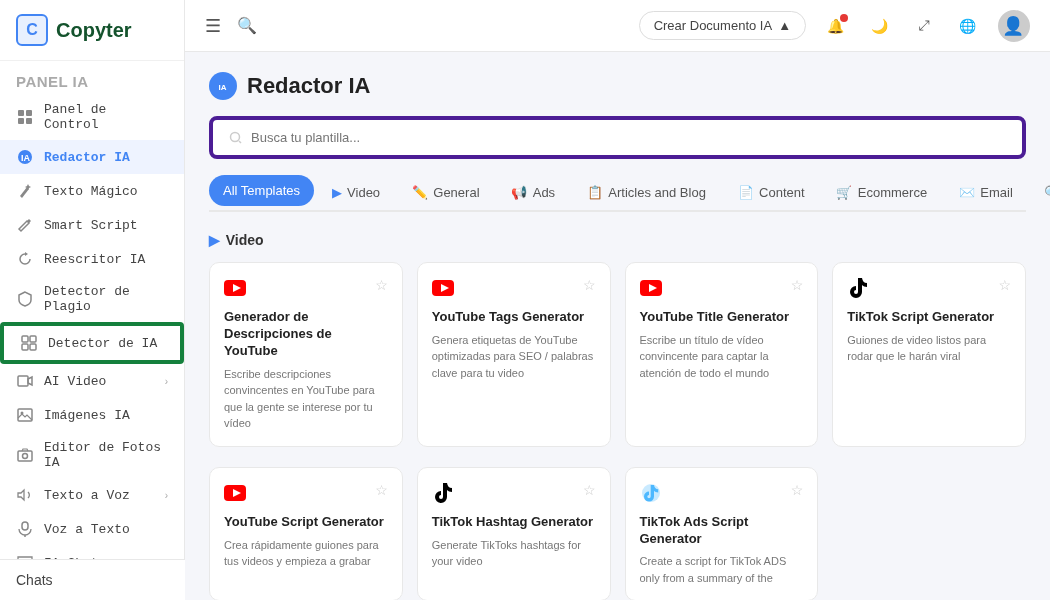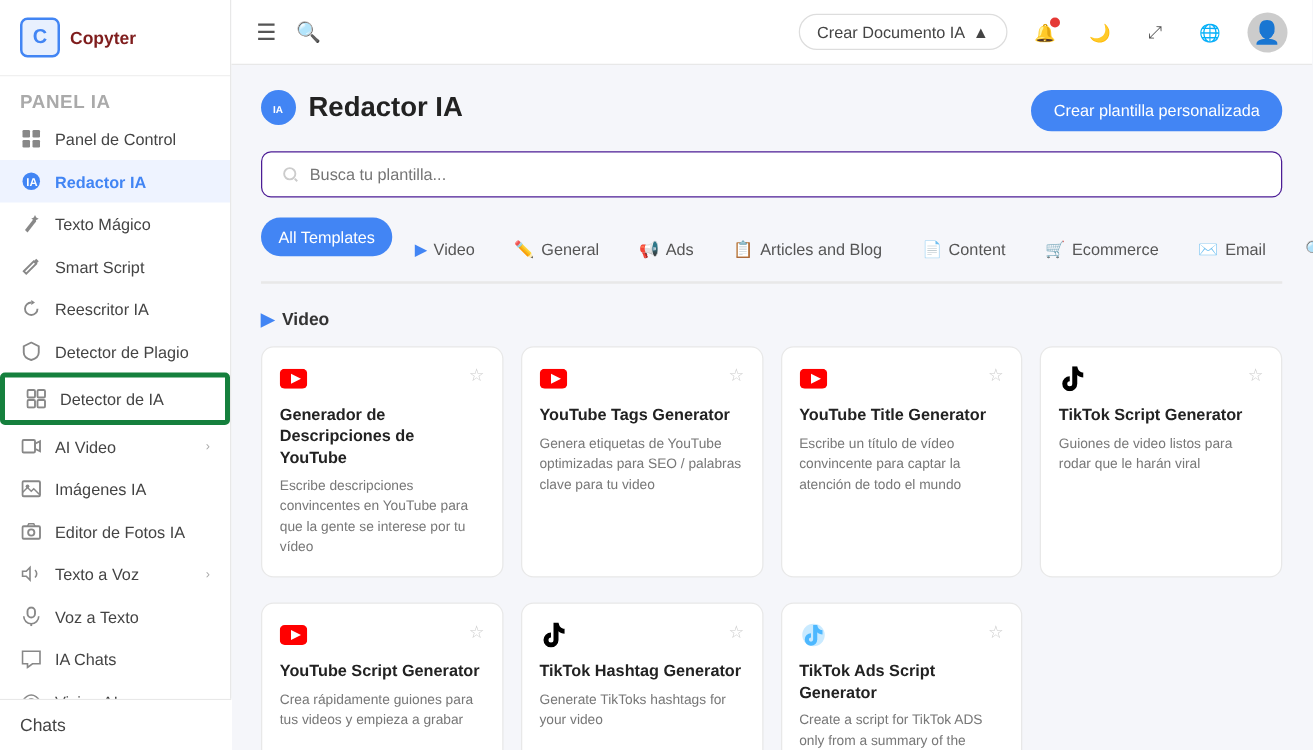--- a/index.html
+++ b/index.html
@@ -2,28 +2,28 @@
 <html><head>
   <meta charset="utf-8">
   <style>
     * { box-sizing: border-box; margin: 0; padding: 0; }
     body { font-family: -apple-system, BlinkMacSystemFont, 'Segoe UI', sans-serif; background: #f5f6fa; display: flex; height: 600px; overflow: hidden; font-size: 13px; }
 
     
     .sidebar { width: 185px; background: #fff; border-right: 1px solid #e8e8e8; display: flex; flex-direction: column; height: 600px; overflow-y: auto; flex-shrink: 0; }
     .sidebar-logo { display: flex; align-items: center; padding: 14px 16px; gap: 8px; border-bottom: 1px solid #f0f0f0; }
     .logo-box { width: 32px; height: 32px; background: #e8f0fe; border: 2px solid #4285f4; border-radius: 6px; display: flex; align-items: center; justify-content: center; font-weight: 700; color: #4285f4; font-size: 16px; }
-    .logo-text { font-weight: 700; color: #7f1d1d; font-size: 14px; }
+    .logo-text { font-weight: 700; color: #14532d; font-size: 20px; }
     .sidebar-section-label { font-size: 15px; color: #aaa; padding: 12px 16px 4px; font-weight: 600; letter-spacing: 0.5px; }
     .sidebar-item { display: flex; align-items: center; gap: 10px; padding: 8px 16px; cursor: pointer; border-radius: 0; color: #444; transition: background 0.1s; position: relative; }
     .sidebar-item.active { background: #eef3ff; color: #4285f4; }
     .sidebar-item.active .sidebar-label { color: #4285f4; font-weight: 600; }
     .sidebar-item.highlighted { border: 4px solid #15803d; border-radius: 4px; }
     .sidebar-icon { width: 18px; height: 18px; display: flex; align-items: center; justify-content: center; flex-shrink: 0; }
-    .sidebar-label { font-size: 13px; color: #444; flex: 1; }
+    .sidebar-label { font-size: 13px; color: #444; flex: 1; font-family: Liberation Mono, monospace; }
     .sidebar-arrow { font-size: 10px; color: #aaa; }
 
     
     .main { flex: 1; display: flex; flex-direction: column; overflow: hidden; }
     .topbar { background: #fff; border-bottom: 1px solid #e8e8e8; padding: 0 20px; height: 52px; display: flex; align-items: center; gap: 16px; flex-shrink: 0; }
     .topbar-menu { font-size: 18px; color: #555; cursor: pointer; }
     .topbar-search { font-size: 16px; color: #555; cursor: pointer; }
     .topbar-spacer { flex: 1; }
     .topbar-create-btn { background: #fff; border: 1px solid #ddd; border-radius: 20px; padding: 6px 14px; font-size: 13px; color: #444; cursor: pointer; display: flex; align-items: center; gap: 6px; }
     .topbar-icon { width: 28px; height: 28px; border-radius: 50%; display: flex; align-items: center; justify-content: center; cursor: pointer; color: #555; font-size: 14px; }
@@ -36,27 +36,27 @@
 
     
     .page-header { display: flex; align-items: flex-start; justify-content: space-between; margin-bottom: 16px; }
     .page-title-row { display: flex; align-items: center; gap: 10px; }
     .page-title-icon { width: 28px; height: 28px; background: #4285f4; border-radius: 50%; display: flex; align-items: center; justify-content: center; color: #fff; font-size: 14px; }
     .page-title { font-size: 22px; font-weight: 700; color: #222; }
     .page-subtitle { font-size: 13px; color: #777; margin-top: 4px; }
     .create-template-btn { background: #4285f4; color: #fff; border: none; border-radius: 20px; padding: 9px 18px; font-size: 13px; cursor: pointer; white-space: nowrap; }
 
     
-    .search-box { background: #fff; border: 1px solid #4c1d95; border-radius: 8px; padding: 10px 16px; display: flex; align-items: center; gap: 8px; margin-bottom: 16px; }
+    .search-box { background: #fff; border: 4px solid #4c1d95; border-radius: 8px; padding: 10px 16px; display: flex; align-items: center; gap: 8px; margin-bottom: 16px; }
     .search-box input { border: none; outline: none; flex: 1; font-size: 13px; color: #888; background: transparent; }
 
     
     .tabs { display: flex; gap: 4px; margin-bottom: 20px; align-items: center; border-bottom: 2px solid #e8e8e8; padding-bottom: 0; position: relative; }
     .tab { padding: 8px 14px; font-size: 13px; cursor: pointer; color: #555; border-radius: 4px 4px 0 0; display: flex; align-items: center; gap: 5px; white-space: nowrap; }
-    .tab.active { background: #4285f4; color: #fff; border-radius: 20px; margin-bottom: 20px; }
+    .tab.active { background: #4285f4; color: #fff; border-radius: 20px; margin-bottom: 4px; }
 
     
     .section-heading { display: flex; align-items: center; gap: 6px; margin-bottom: 14px; font-weight: 600; color: #333; font-size: 14px; }
     .section-heading-icon { color: #4285f4; }
 
     
     .cards-grid { display: grid; grid-template-columns: repeat(4, 1fr); gap: 14px; margin-bottom: 20px; }
     .card { background: #fff; border: 1px solid #e8e8e8; border-radius: 10px; padding: 14px; cursor: pointer; transition: box-shadow 0.15s; }
     .card-top { display: flex; justify-content: space-between; align-items: flex-start; margin-bottom: 10px; }
     .card-platform-icon { width: 22px; height: 22px; display: flex; align-items: center; justify-content: center; }
@@ -259,21 +259,20 @@
         <div class="page-title-row">
           <div class="page-title-icon">
             <svg width="16" height="16" viewBox="0 0 16 16" fill="none">
                 <circle cx="8" cy="8" r="7" fill="#4285f4"></circle>
                 <text x="3.5" y="12" font-size="8" fill="white" font-weight="bold">IA</text>
               </svg>
           </div>
           <h1 class="page-title">Redactor IA</h1>
         </div>
       </div>
-      <button class="create-template-btn">Crear plantilla personalizada</button>
     </div>
 
     <div class="search-box">
       <svg width="14" height="14" viewBox="0 0 14 14" fill="none">
           <circle cx="6" cy="6" r="4.5" stroke="#ccc" stroke-width="1.5"></circle>
           <path d="M10 10l2 2" stroke="#ccc" stroke-width="1.5"></path>
         </svg>
       <input type="text" placeholder="Busca tu plantilla..." style="">
     </div>
 

